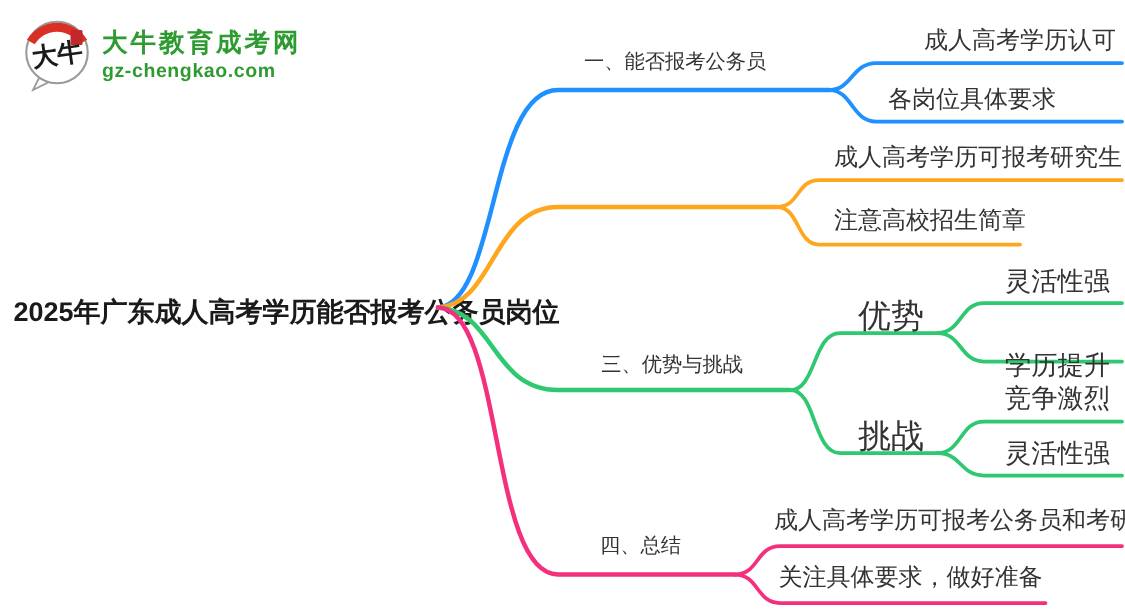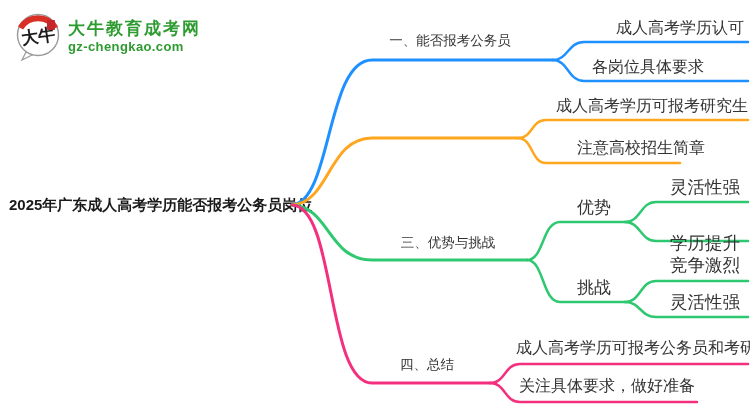--- a/index.html
+++ b/index.html
@@ -7,24 +7,24 @@
     position:relative;width:750px;height:410px;background:#ffffff;overflow:hidden;
     font-family:"Liberation Sans","DejaVu Sans",sans-serif;
   }
   #connectors{position:absolute;left:0;top:0;}
   .lbl{
     position:absolute;white-space:nowrap;color:#333;line-height:1.15;
     transform:translateX(-50%);
   }
   .branch-lbl{font-size:13.5px;}
   .leaf-lbl{font-size:16px;}
-  .sub-lbl{font-size:17px;}
+  .sub-lbl{font-size:22px;}
   .leaf3-lbl{font-size:17.5px;}
   #root-title{
-    position:absolute;left:9px;top:196px;font-size:15px;font-weight:600;
+    position:absolute;left:9px;top:196px;font-size:18px;font-weight:600;
     color:#1a1a1a;white-space:nowrap;
   }
   #logo{position:absolute;left:15px;top:11px;display:flex;align-items:flex-start;cursor:pointer;}
   #logo-text{margin-left:7px;padding-top:9px;}
   #logo-name{font-size:17px;font-weight:bold;color:#2E9B31;letter-spacing:2px;line-height:1.1;}
   #logo-url{font-size:13px;font-weight:bold;color:#2E9B31;letter-spacing:.4px;line-height:1.25;}
 </style>
 </head>
 <body>
 
@@ -70,21 +70,21 @@
   </svg>
 
   <div class="lbl branch-lbl" style="left:438px;top:33px;margin-left:12px;">一、能否报考公务员</div>
   <div class="lbl branch-lbl" style="left:448px;top:235px;">三、优势与挑战</div>
   <div class="lbl branch-lbl" style="left:427px;top:358px;font-family:Liberation Mono, monospace;">四、总结</div>
 
   <div class="lbl leaf-lbl" style="left:660px;top:19px;margin-left:20px;">成人高考学历认可</div>
   <div class="lbl leaf-lbl" style="left:648px;top:58px;">各岗位具体要求</div>
 
   <div class="lbl leaf-lbl" style="left:652px;top:97px;">成人高考学历可报考研究生</div>
-  <div class="lbl leaf-lbl" style="left:620px;top:139px;margin-left:21px;">注意高校招生简章</div>
+  <div class="lbl leaf-lbl" style="left:620px;top:139px;">注意高校招生简章</div>
 
   <div class="lbl sub-lbl" style="left:594px;top:198px;">优势</div>
   <div class="lbl sub-lbl" style="left:594px;top:278px;">挑战</div>
   <div class="lbl leaf3-lbl" style="left:705px;top:177px;">灵活性强</div>
   <div class="lbl leaf3-lbl" style="left:705px;top:233px;">学历提升</div>
   <div class="lbl leaf3-lbl" style="left:705px;top:255px;">竞争激烈</div>
   <div class="lbl leaf3-lbl" style="left:705px;top:292px;">灵活性强</div>
 
   <div class="lbl leaf-lbl" style="left:636px;top:339px;">成人高考学历可报考公务员和考研</div>
   <div class="lbl leaf-lbl" style="left:607px;top:377px;">关注具体要求，做好准备</div>

